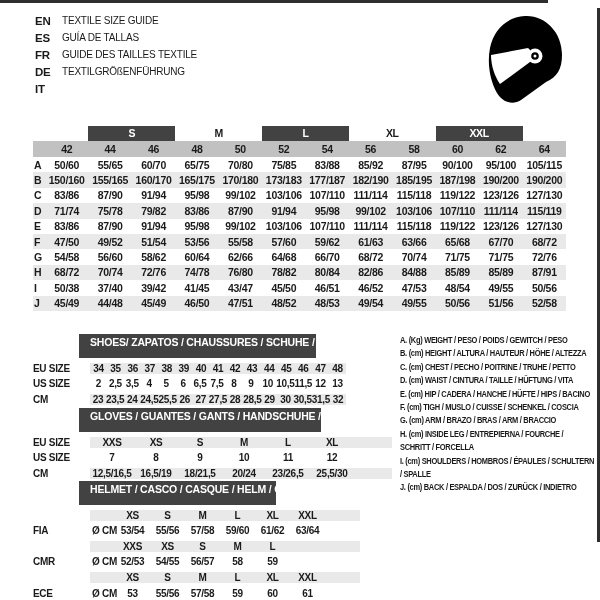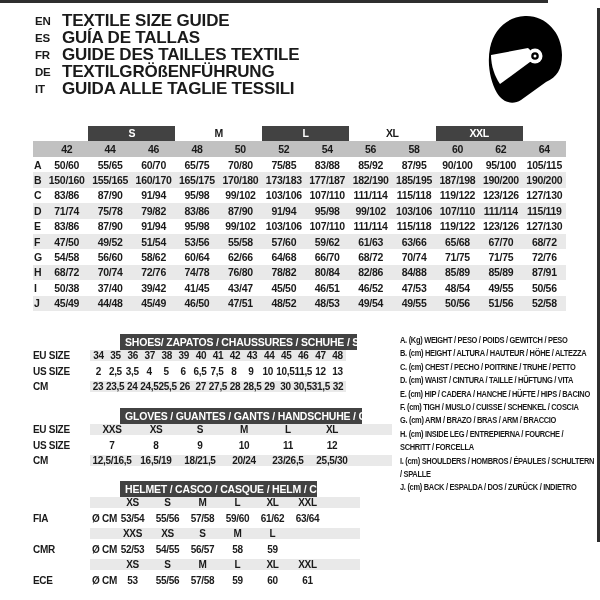--- a/index.html
+++ b/index.html
@@ -14,43 +14,43 @@
     position:relative;width:600px;height:600px;background:#fff;overflow:hidden;
     font-family:"Liberation Sans",sans-serif;color:var(--text);
   }
   .top-rule{position:absolute;left:0;top:0;width:548px;height:3px;background:#2e2e2e}
   .right-rule{position:absolute;left:597px;top:8px;width:3px;height:534px;background:#2e2e2e}
 
   
   .lang-block{position:absolute;left:35px;top:12px}
   .lang-row{display:flex;height:17px;align-items:center}
   .lang-code{width:27px;font-weight:700;font-size:11.5px;letter-spacing:-0.2px}
-  .lang-text{font-weight:700;font-size:17px;letter-spacing:-0.2px;white-space:nowrap}
+  .lang-text{font-weight:400;font-size:10px;letter-spacing:-0.2px;white-space:nowrap}
 
   
   .helmet-icon{position:absolute;left:487px;top:13px;width:80px;height:94px}
 
   
   .main-table{position:absolute;left:33px;top:125px;width:533px;
     font-size:10.5px;font-weight:700;letter-spacing:-0.3px}
   .m-row{display:grid;grid-template-columns:12px repeat(12,1fr);align-items:center;height:15.4px}
   .band-row{height:16px}
   .num-row{height:16px;background:var(--band)}
   .cell{text-align:center;white-space:nowrap}
   .band{height:15px;line-height:15px;text-align:center}
   .band.dark{background:var(--dark);color:#fff}
   .band.plain{background:transparent;color:var(--text)}
   .letter{text-align:left;padding-left:1px}
   .data-row.striped{background:var(--stripe)}
 
   
   .sub{position:absolute;left:33px;font-size:10px;font-weight:700;letter-spacing:-0.3px}
-  .sub .bar{margin-left:87px;height:16px;background:var(--dark);color:#fff;
-    line-height:16px;padding-left:5px;font-size:10.5px;letter-spacing:-0.2px;white-space:nowrap}
-  .s-row{display:flex;height:15.6px;align-items:flex-start}
+  .sub .bar{margin-left:46px;height:24px;background:var(--dark);color:#fff;
+    line-height:16px;padding-left:11px;font-size:10.5px;letter-spacing:-0.2px;white-space:nowrap}
+  .s-row{display:flex;height:15.6px;align-items:flex-end}
   .s-label{width:57px;display:flex;align-items:center;font-size:10px}
   .vals-wrap{display:flex;align-items:center}
   .vals-wrap.striped{background:var(--stripe)}
   .vals{display:grid;align-items:center;height:100%}
   .vals .cell{white-space:nowrap}
   .shoes .bar{width:237px}
   .shoes .vals-wrap{width:256px}
   .shoes .vals{width:308px;grid-template-columns:repeat(15,1fr)}
   .gloves .bar{width:242px}
   .gloves .vals-wrap{width:302px}
@@ -85,21 +85,20 @@
       <div class="lang-row">
         <span class="lang-code">FR</span>
         <span class="lang-text">GUIDE DES TAILLES TEXTILE</span>
       </div>
       <div class="lang-row">
         <span class="lang-code">DE</span>
         <span class="lang-text">TEXTILGRÖßENFÜHRUNG</span>
       </div>
       <div class="lang-row">
         <span class="lang-code">IT</span>
-        <span class="lang-text">GUIDA ALLE TAGLIE TESSILI</span>
       </div>
     </div>
 
   <div class="helmet-icon">
     <svg viewBox="0 0 80 94" width="80" height="94" aria-hidden="true">
       <path d="M 38 3
                C 58 2, 75 19, 75 42
                C 75 56, 70 64, 59 69
                L 34 87
                C 26 92, 16 90, 10 80

